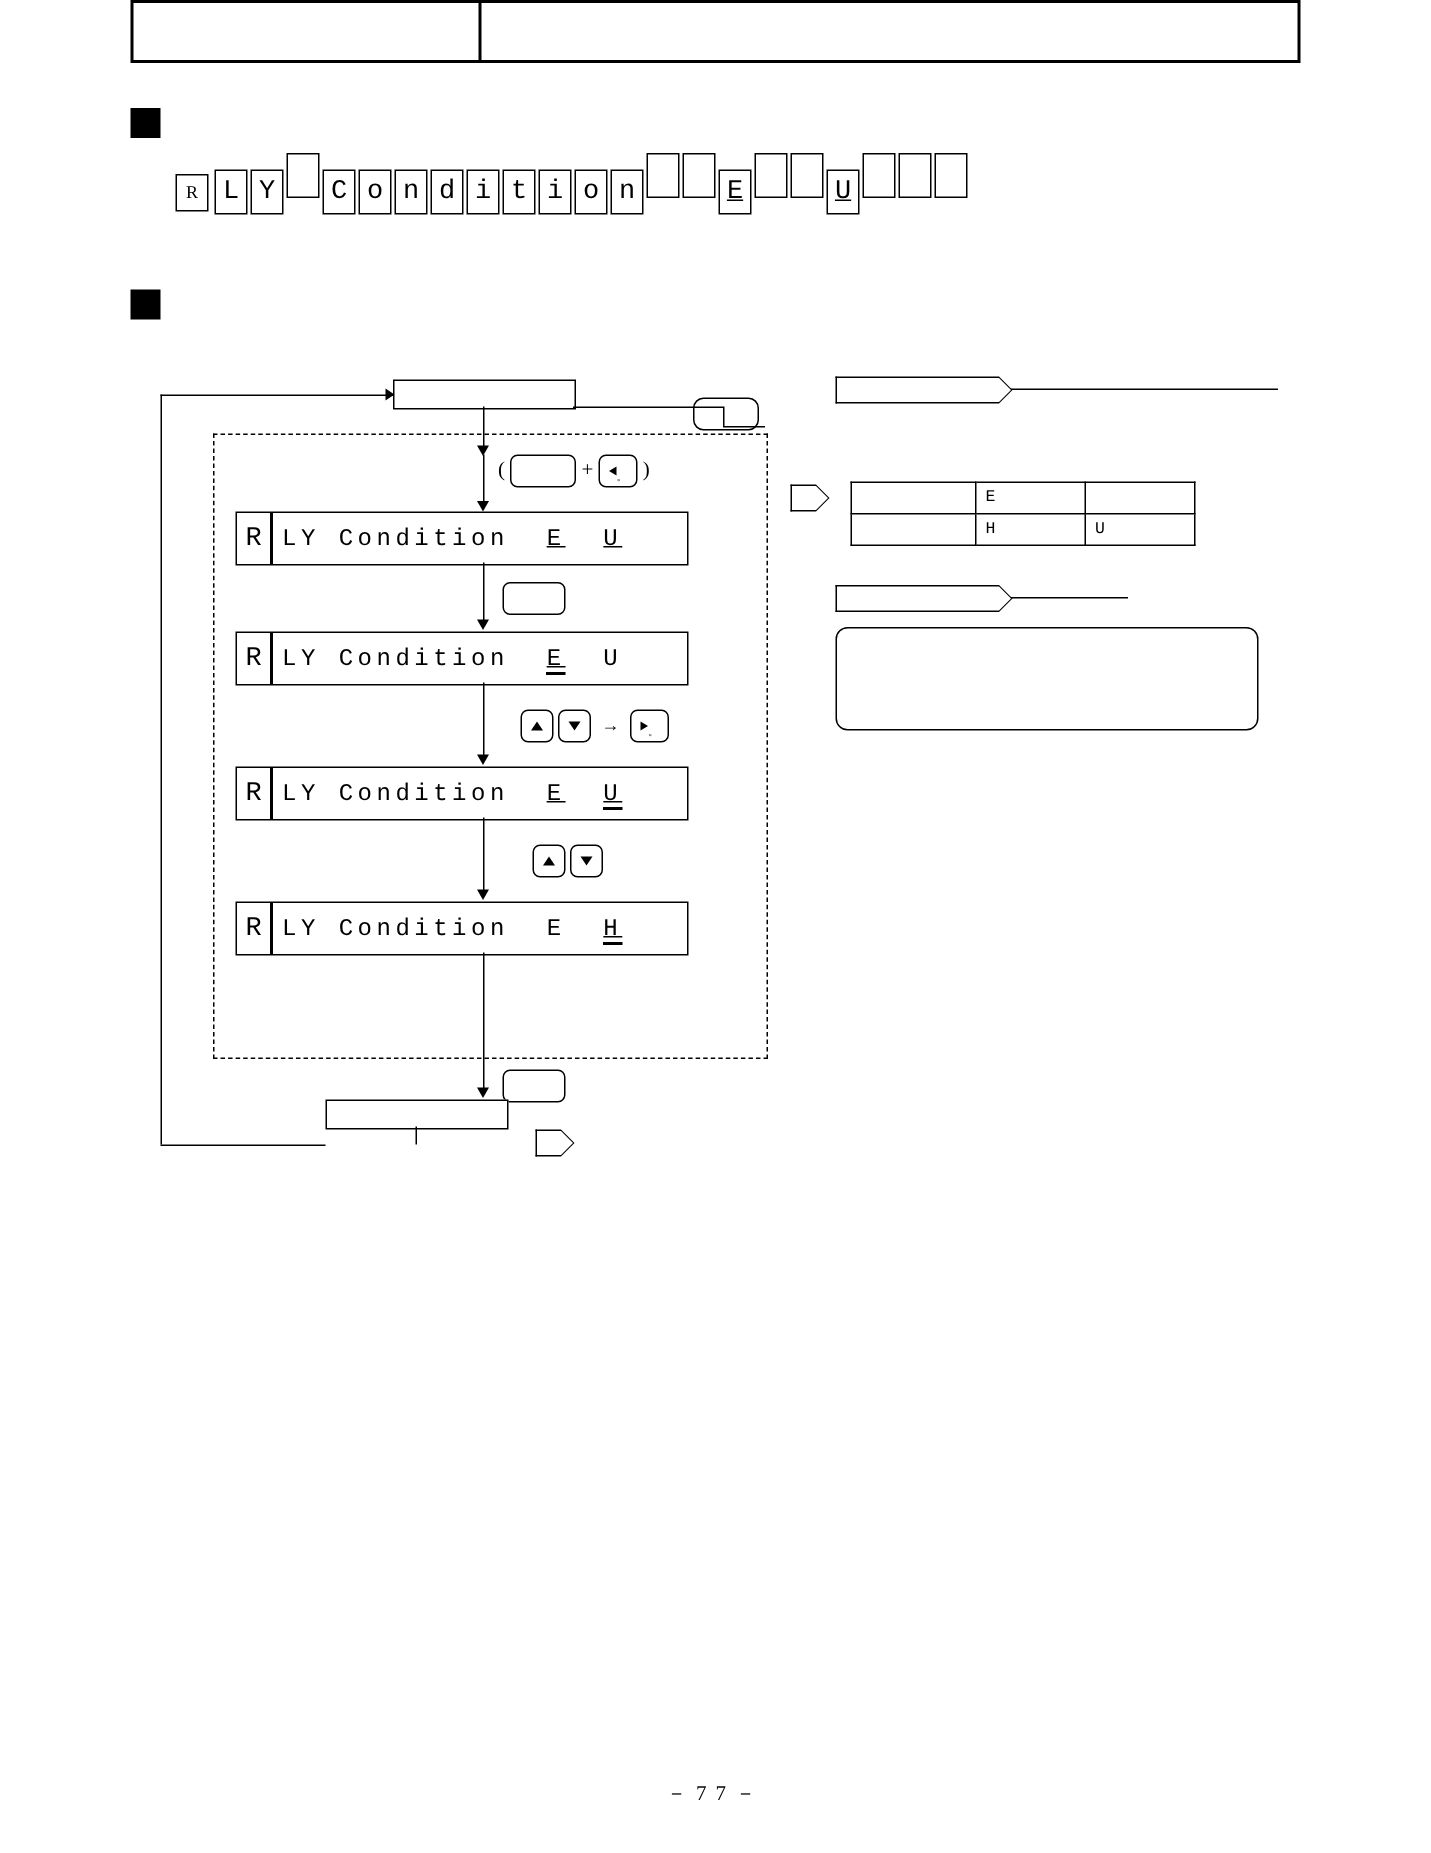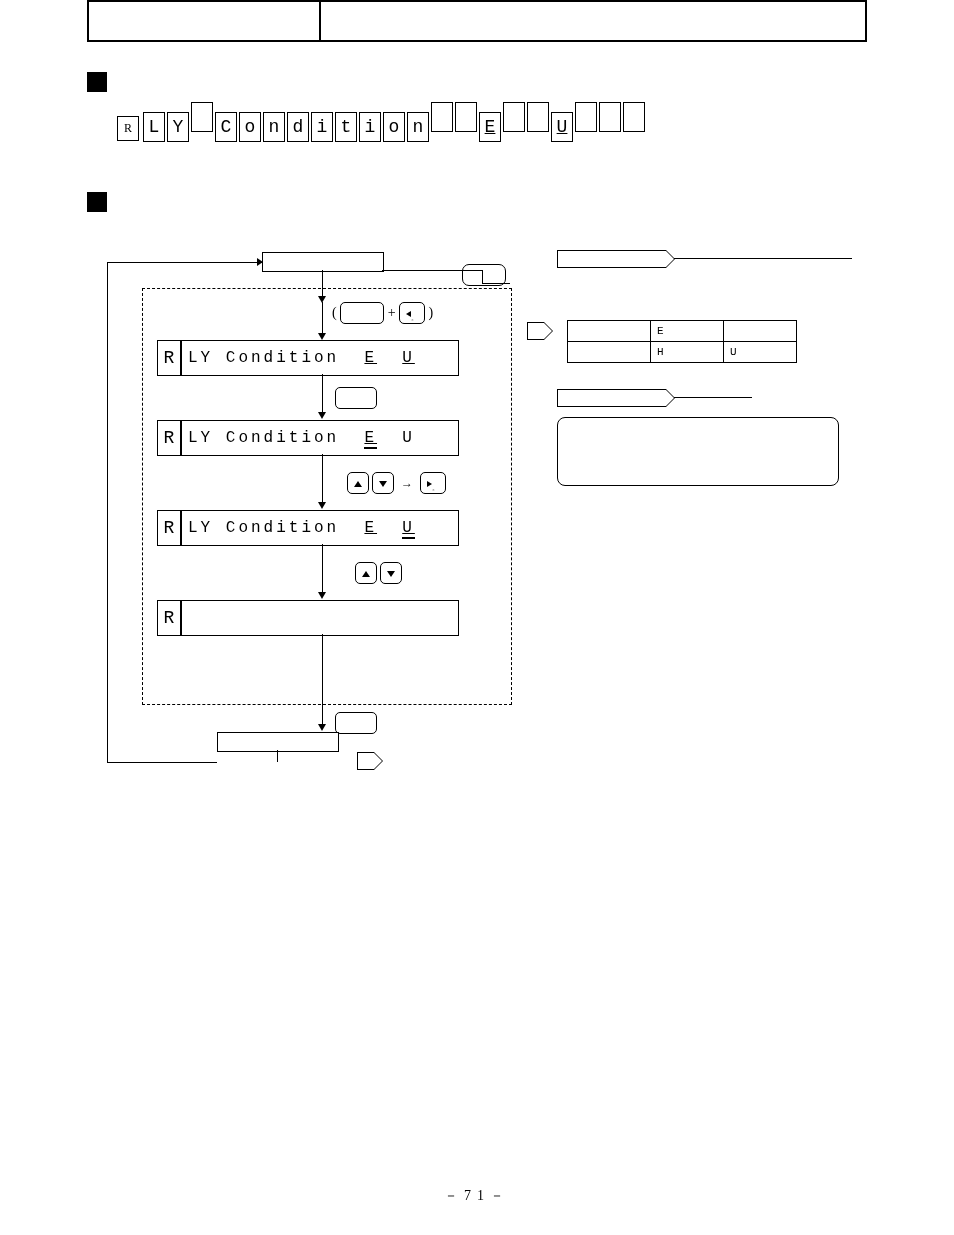--- a/index.html
+++ b/index.html
@@ -295,20 +295,21 @@
 
     <div class="abs vline" style="left:235px; top:302px; height:50px;"></div>
     <div class="abs tri-down" style="left:231px; top:350px;"></div>
     <div class="abs" style="left:268px; top:320px;">
       <span class="button-box"><span class="tri-up-s"></span></span>
       <span class="button-box"><span class="tri-down-s"></span></span>
     </div>
 
     <div class="abs lcd-row" style="left:70px; top:358px;">
       <div class="first">R</div>
+      <div class="rest">LY Condition  E  <span class="cursor-under u-under">H</span></div>
     </div>
 
     <div class="abs vline" style="left:235px; top:392px; height:93px;"></div>
     <div class="abs tri-down" style="left:231px; top:482px;"></div>
     <div class="abs button-box" style="left:248px; top:470px; width:28px;">&nbsp;</div>
 
     <div class="abs small-box" style="left:130px; top:490px; width:120px; height:18px;"></div>
     <div class="abs" style="left:270px; top:510px;"><span class="pentagon">&nbsp;&nbsp;&nbsp;</span></div>
     <div class="abs vline" style="left:190px; top:508px; height:12px;"></div>
 
@@ -336,13 +337,13 @@
 
     <div class="abs" style="left:470px; top:147px;"><span class="pentagon" style="width:100px;">&nbsp;</span></div>
     <div class="abs hline" style="left:585px; top:155px; width:80px;"></div>
 
     <div class="abs round-box" style="left:470px; top:175px; width:260px; height:55px;"></div>
 
   </div>
 
 </div>
 
-<div class="page-num">－71－</div>
+<div class="page-num">－77－</div>
 
 </body></html>

